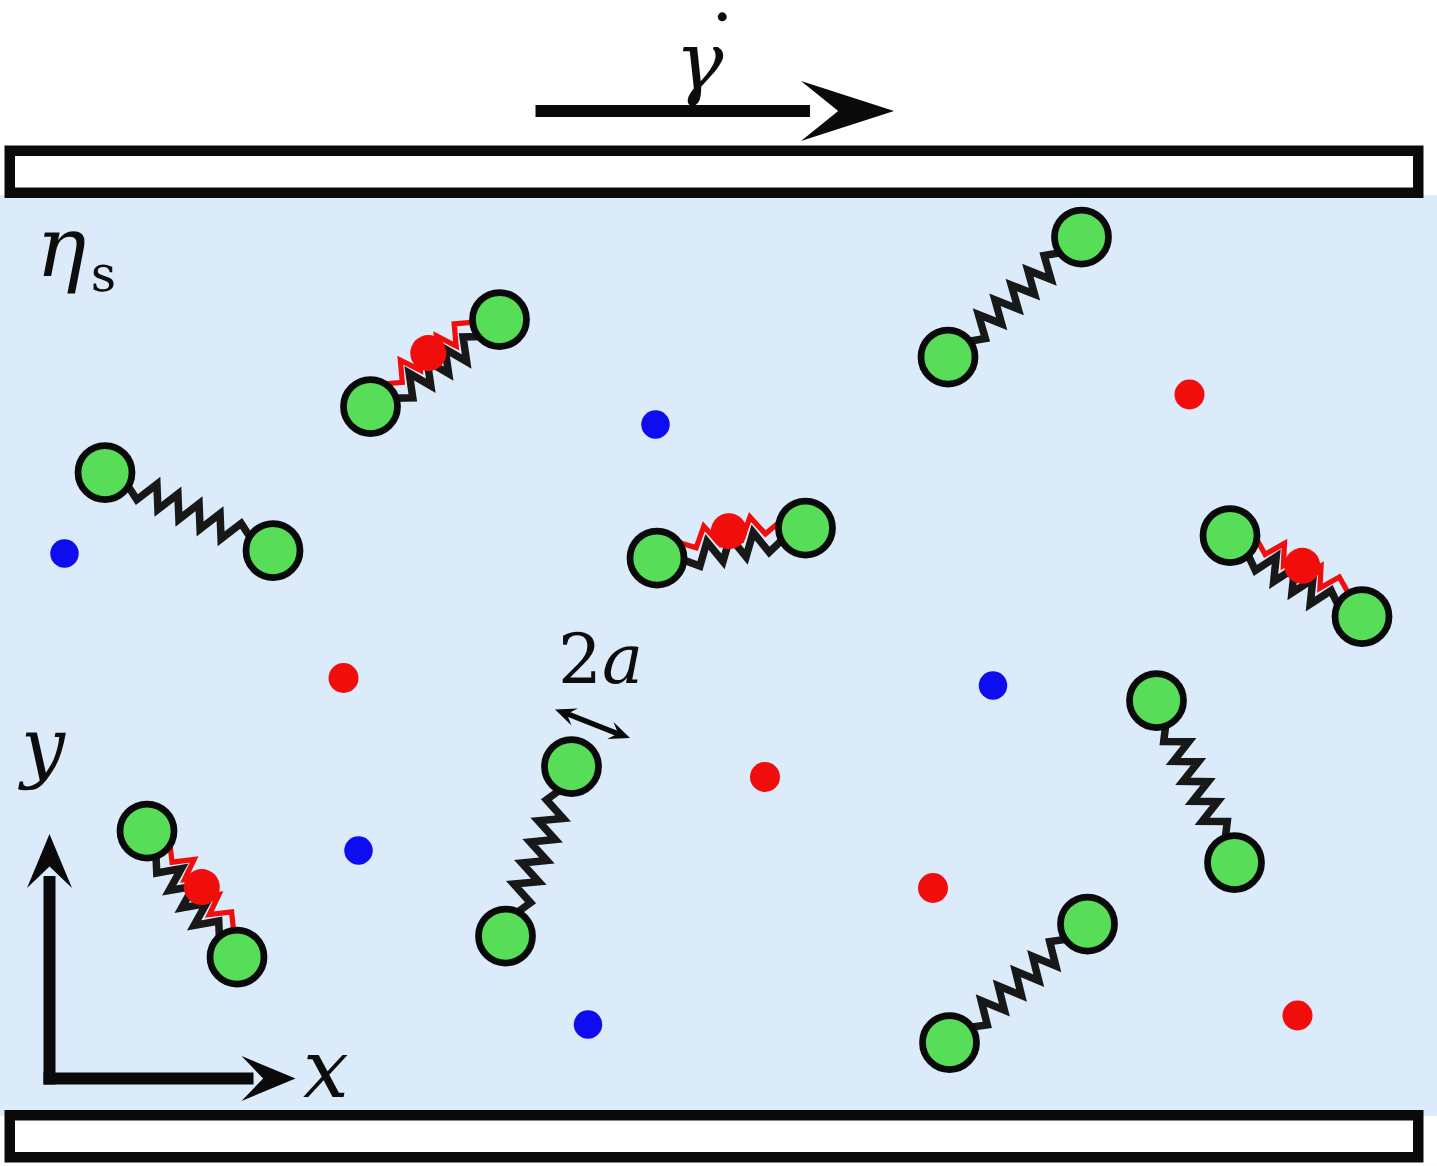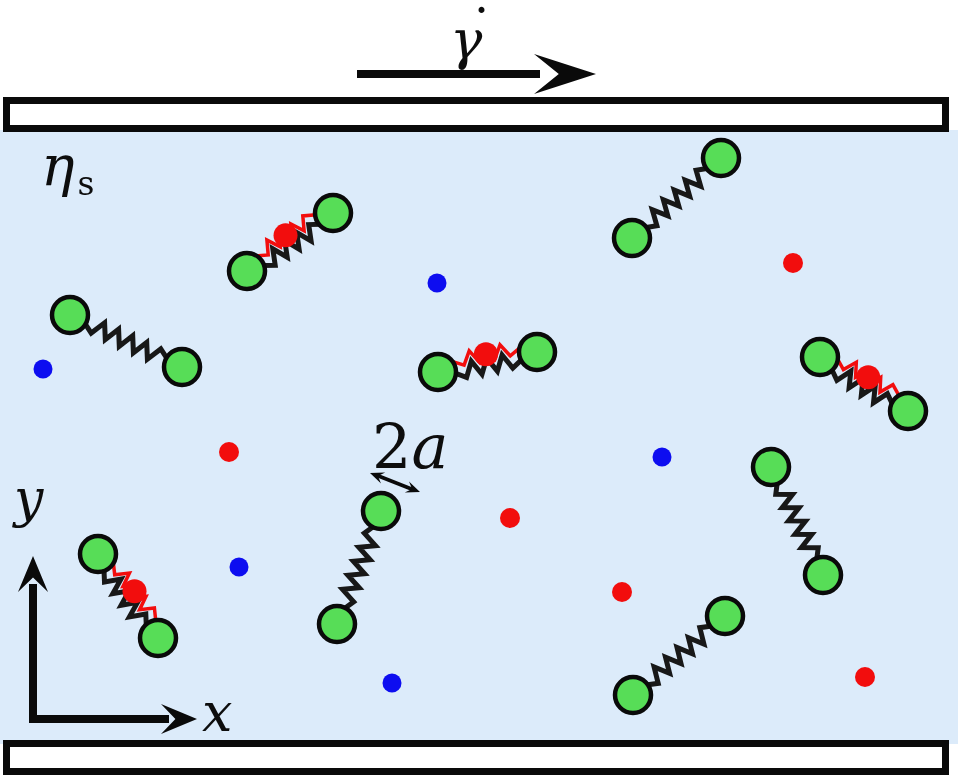--- a/index.html
+++ b/index.html
@@ -10,27 +10,27 @@
     overflow:hidden;
     font-family:"DejaVu Serif", serif;
   }
   #scene{position:absolute;left:0;top:0;}
   .lbl{position:absolute;color:#0d0d0d;line-height:1;white-space:nowrap;}
   #shear-rate-label{left:450px;top:14px;font-size:54px;font-style:italic;}
   #shear-rate-label .dot{
     position:absolute;left:21px;top:-8px;
     font-size:42px;font-style:normal;font-weight:bold;
   }
-  #viscosity-label{left:41px;top:138px;font-size:56px;font-style:italic;}
+  #viscosity-label{left:24px;top:138px;font-size:56px;font-style:italic;}
   #viscosity-label .sub{
     font-size:33px;font-style:normal;position:relative;top:10px;left:3px;
   }
   #y-axis-label{left:14px;top:472px;font-size:52px;font-style:italic;}
   #x-axis-label{left:202px;top:686px;font-size:54px;font-style:italic;}
-  #diameter-label{left:372px;top:416px;font-size:62px;}
+  #diameter-label{left:372px;top:416px;font-size:46px;}
   #diameter-label .num{font-style:normal;}
   #diameter-label .var{font-style:italic;}
 </style>
 </head>
 <body>
 
 <div class="stage">
   <svg id="scene" width="958" height="777">
       <rect x="0" y="130" width="958" height="614" fill="#dcebfa"></rect>
       <polyline points="261.4,265.5 275.2,265.2 272.8,248.8 287.2,257.2 284.8,240.7 299.1,249.1 296.7,232.6 311.1,241.0 308.7,224.6 322.5,224.3" fill="none" stroke="#181818" stroke-width="5" stroke-linejoin="miter"></polyline>

